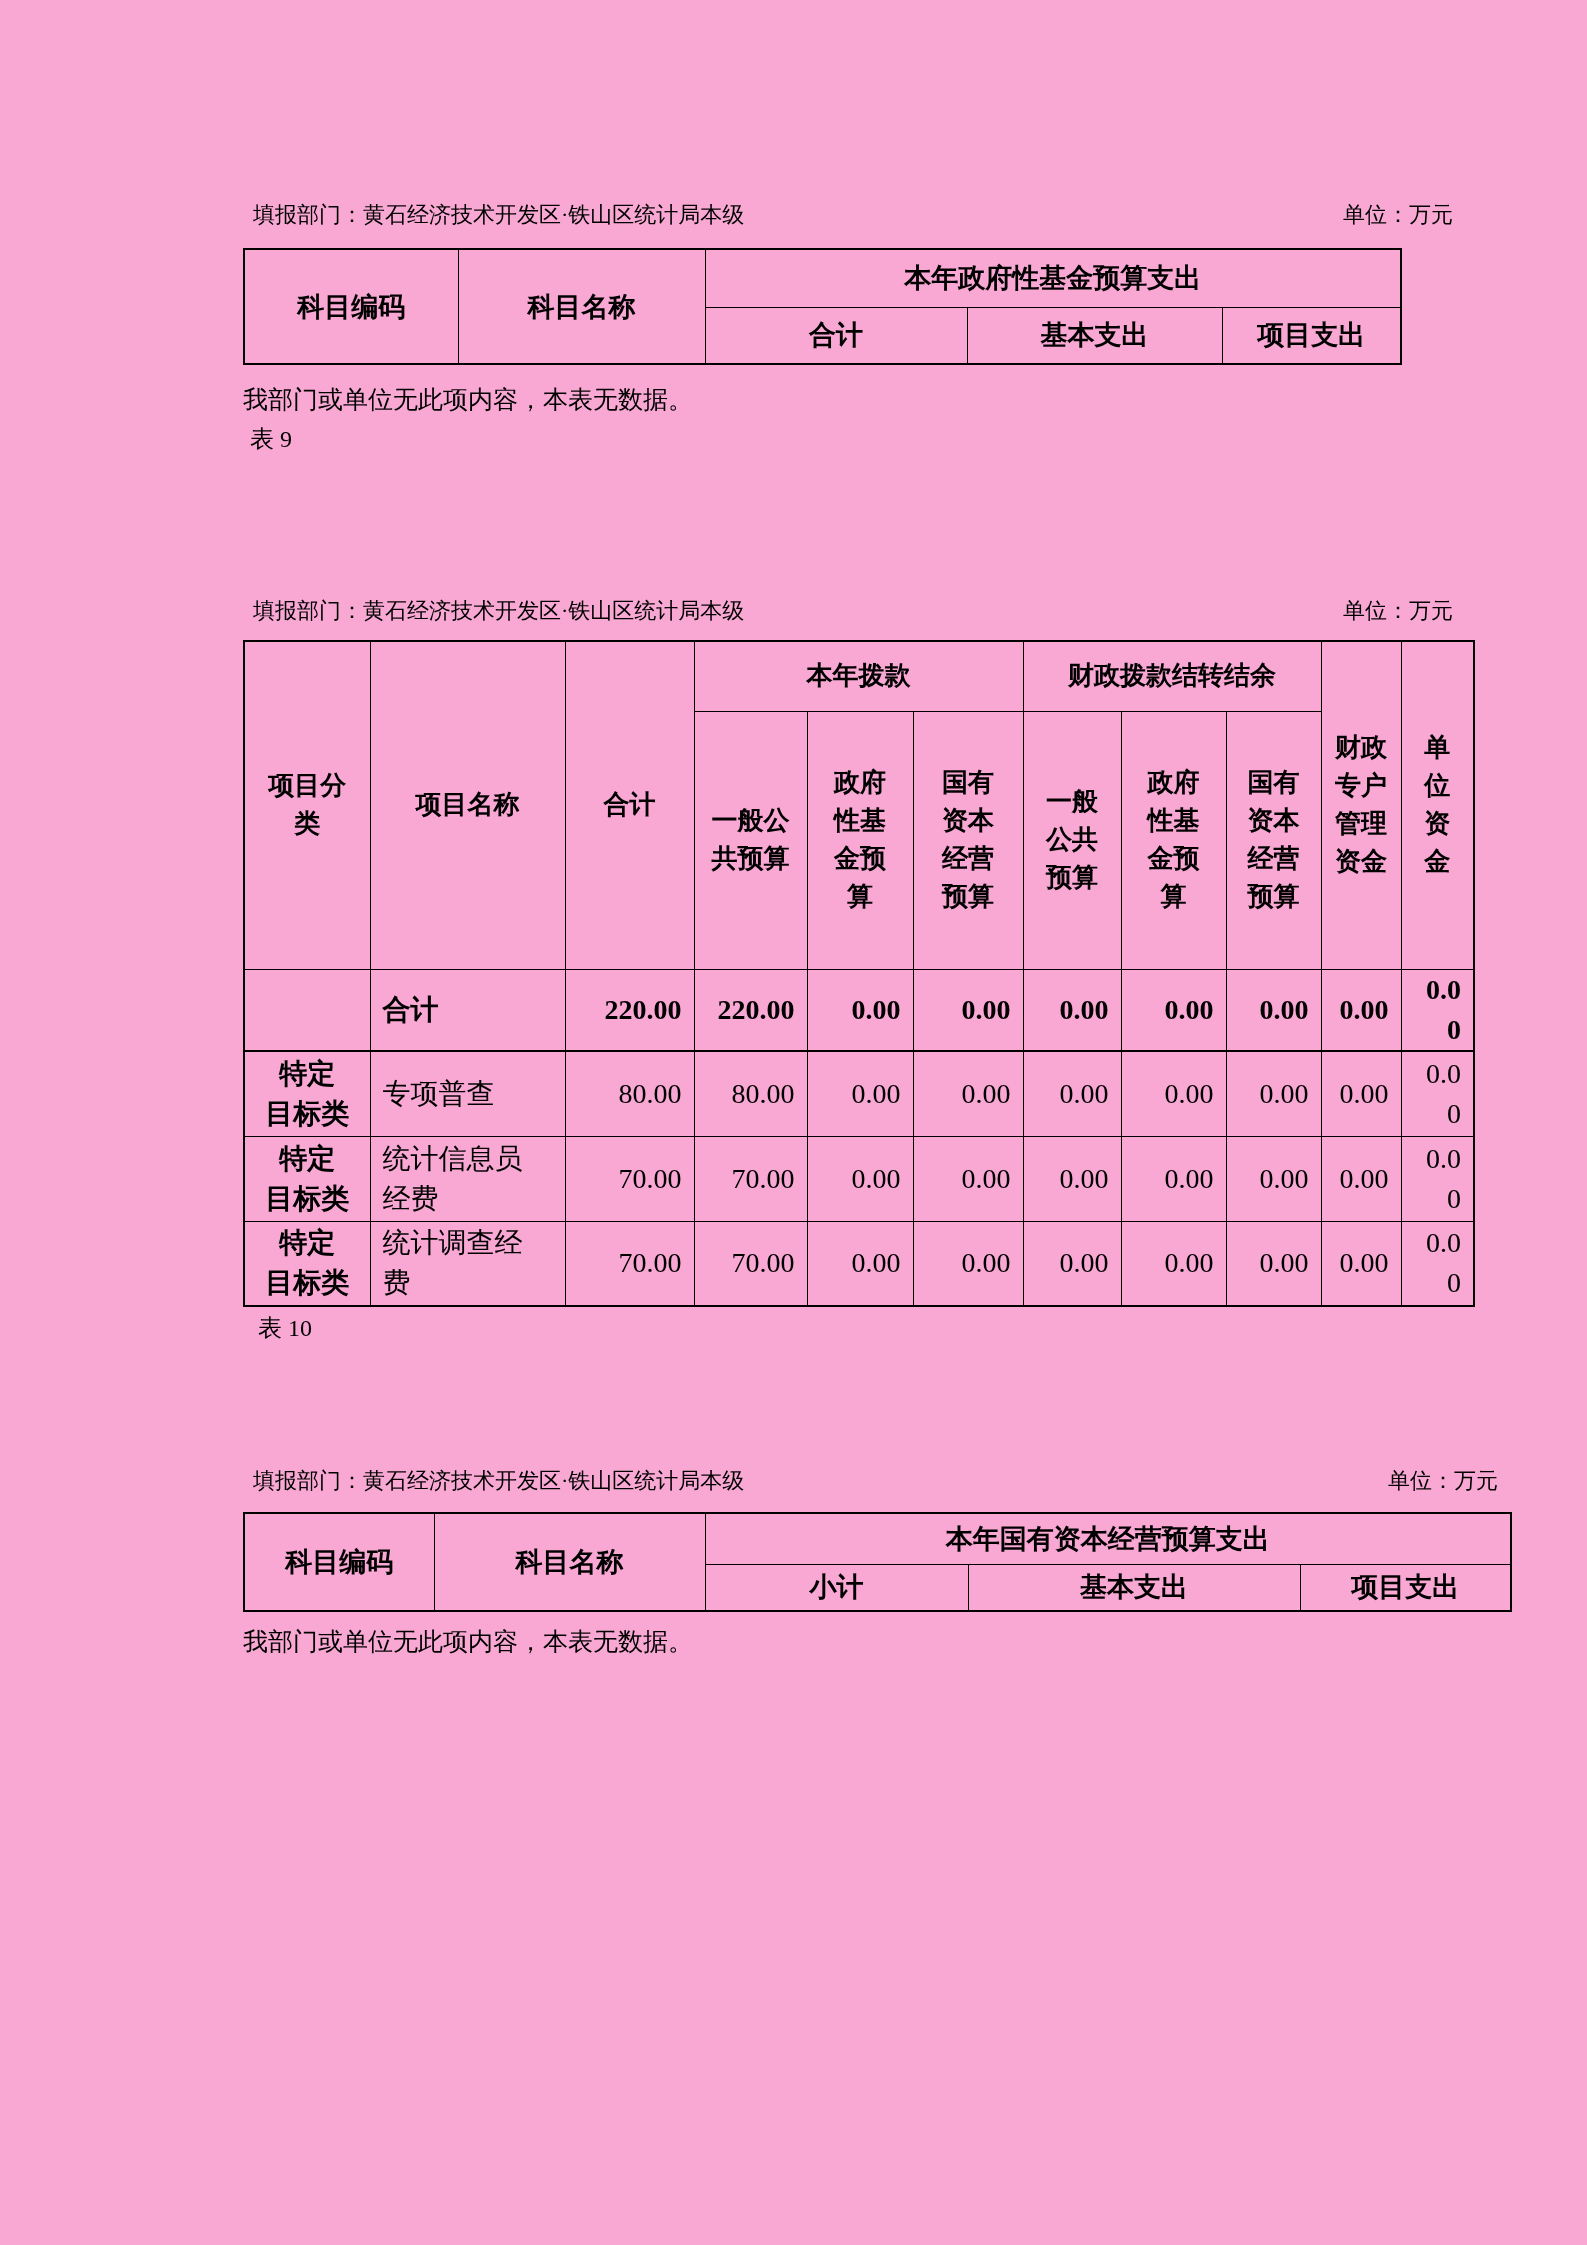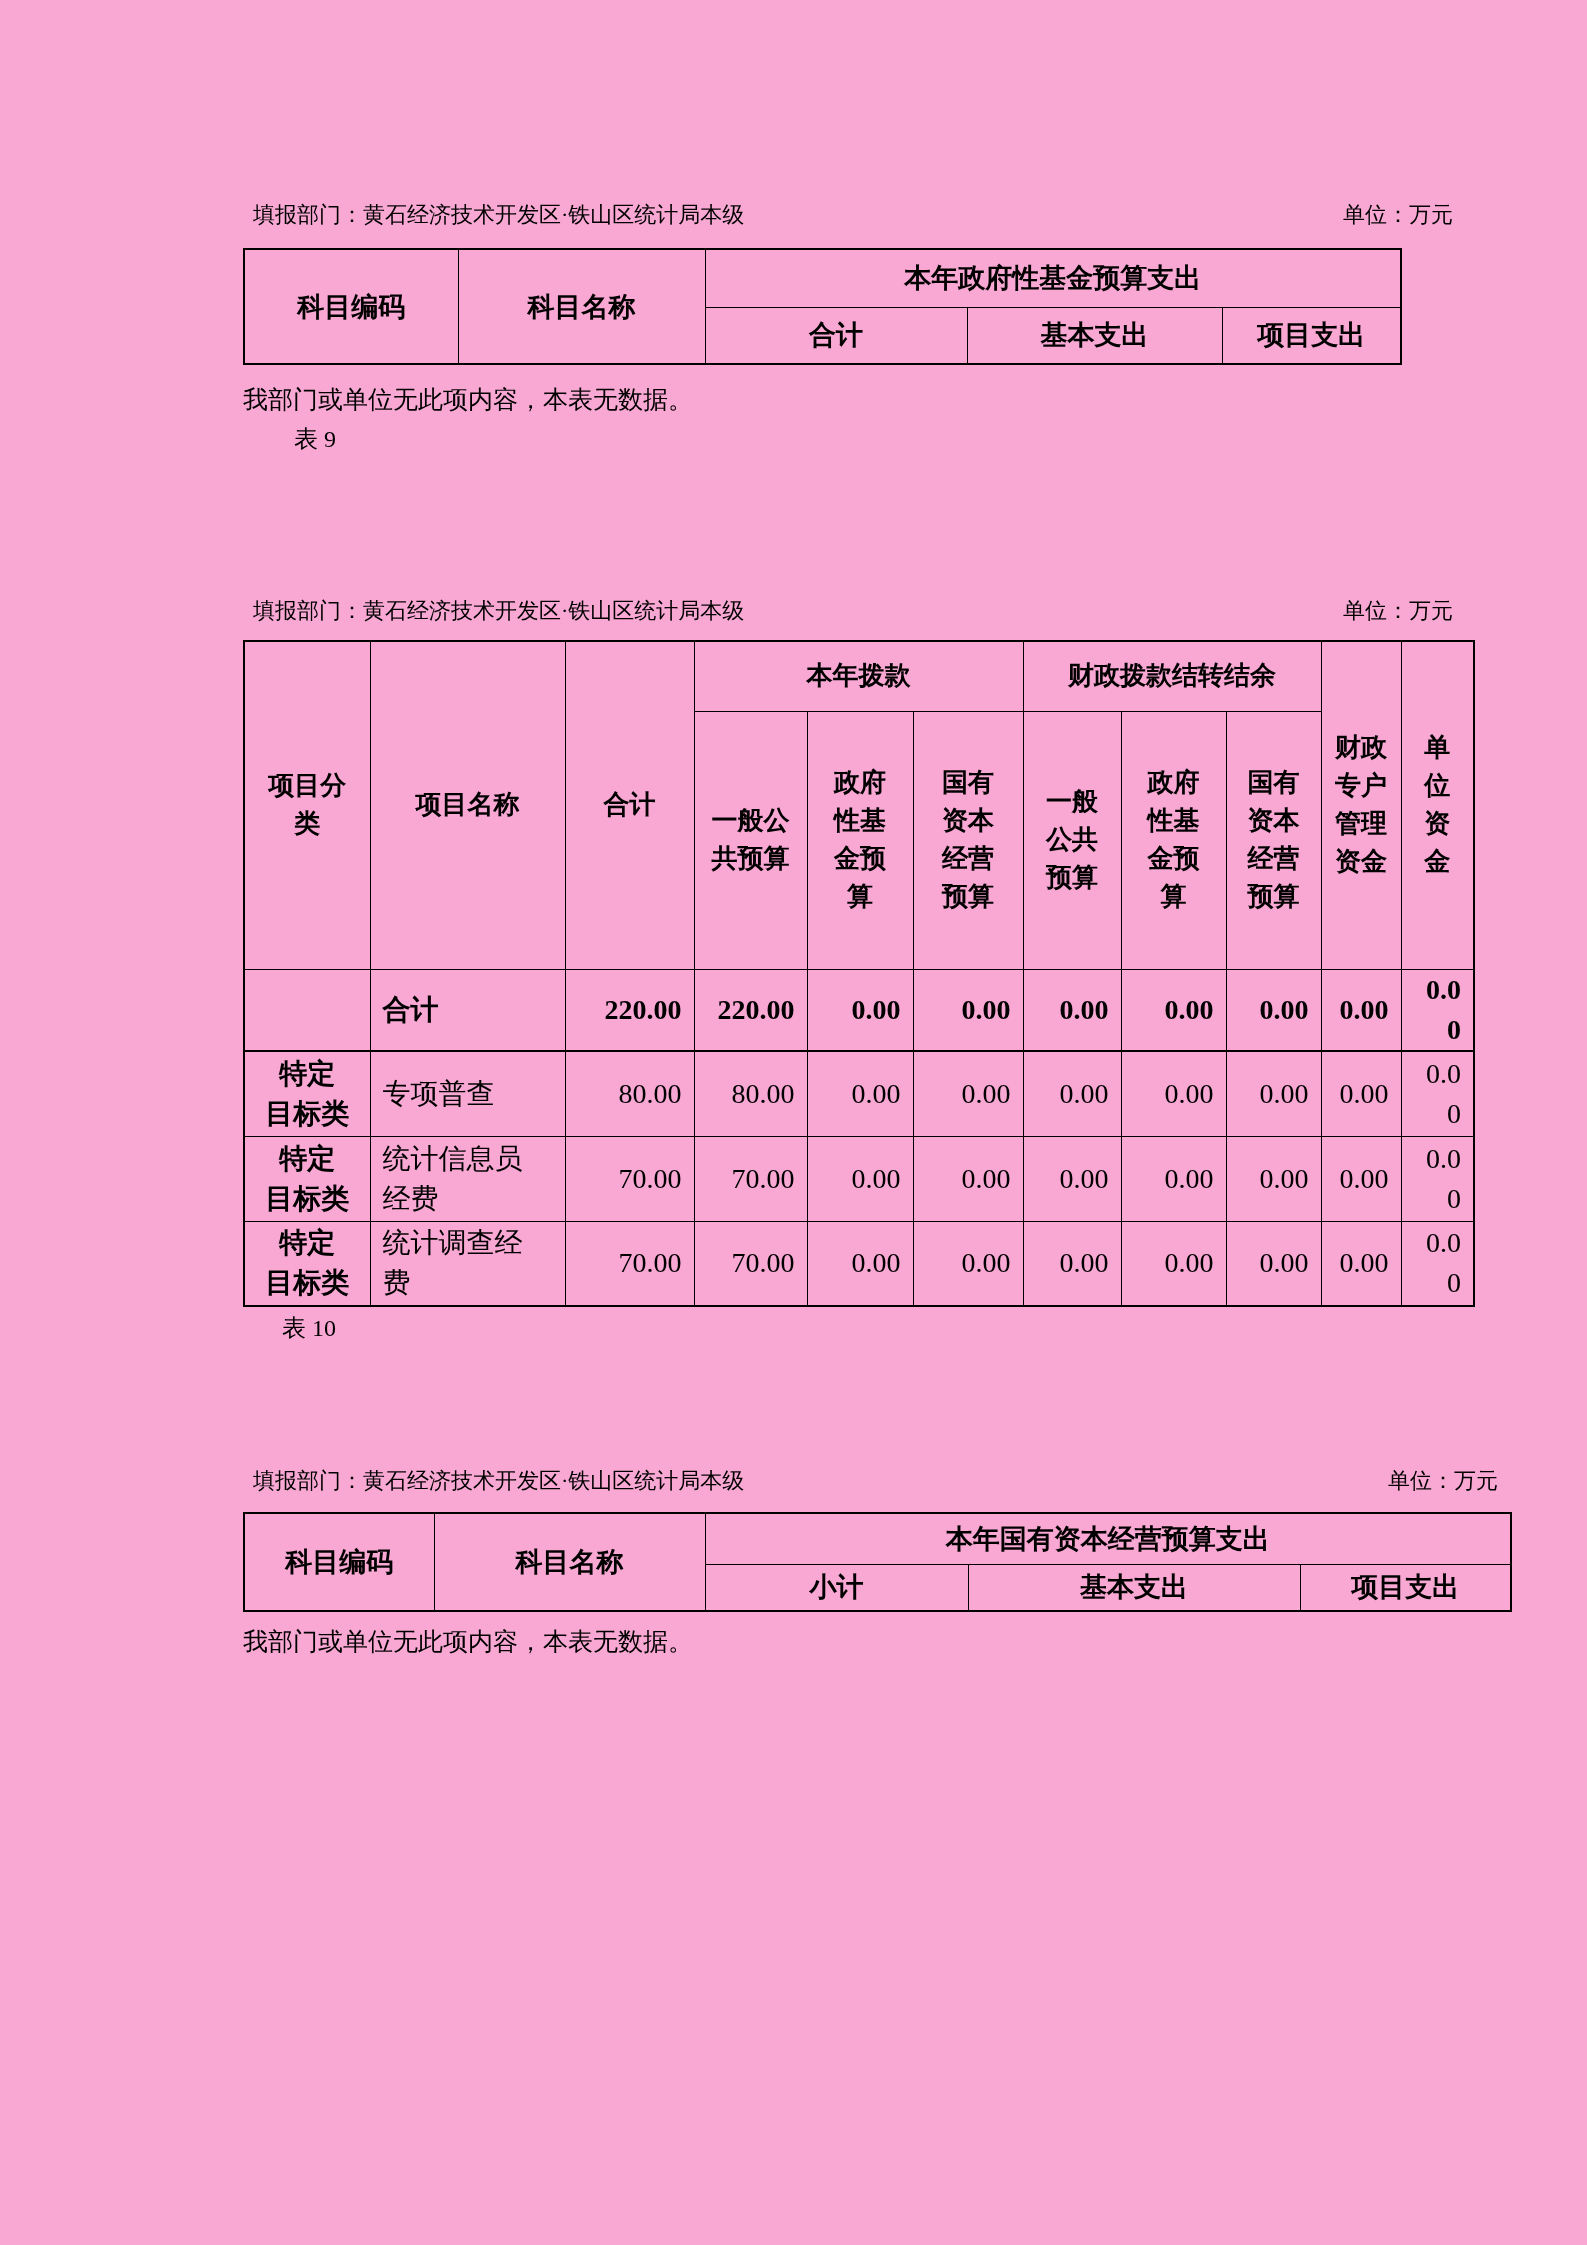--- a/index.html
+++ b/index.html
@@ -34,23 +34,23 @@
   #t9 td.unit-val { padding-left:20px; padding-right:12px; word-break:break-all; }
 
   
   #t10 { left:243px; top:1512px; width:1267px; font-size:27px; line-height:36px; }
   #t10 .r1 { height:51px; } #t10 .r2 { height:47px; }
 
   .empty-note { position:absolute; text-align:left; font-size:25px; line-height:32px; }
   #note1 { left:243px; top:384px;  width:1157px; }
   #note2 { left:243px; top:1626px; width:1267px; }
 
-  .table-label { position:absolute; font-size:24px; line-height:30px;margin-left:44px; }
+  .table-label { position:absolute; font-size:24px; line-height:30px; }
   #label9  { left:250px; top:424px; }
-  #label10 { left:238px; top:1313px; }
+  #label10 { left:258px; top:1313px; }
 
   .doc-title { position:absolute; text-align:center; font-weight:bold; font-size:40px; line-height:50px; letter-spacing:8px; }
   #title9  { left:243px; top:488px;  width:1230px; }
   #title10 { left:243px; top:1376px; width:1230px; }
 </style>
 </head>
 <body>
 
 <div class="page">
 

